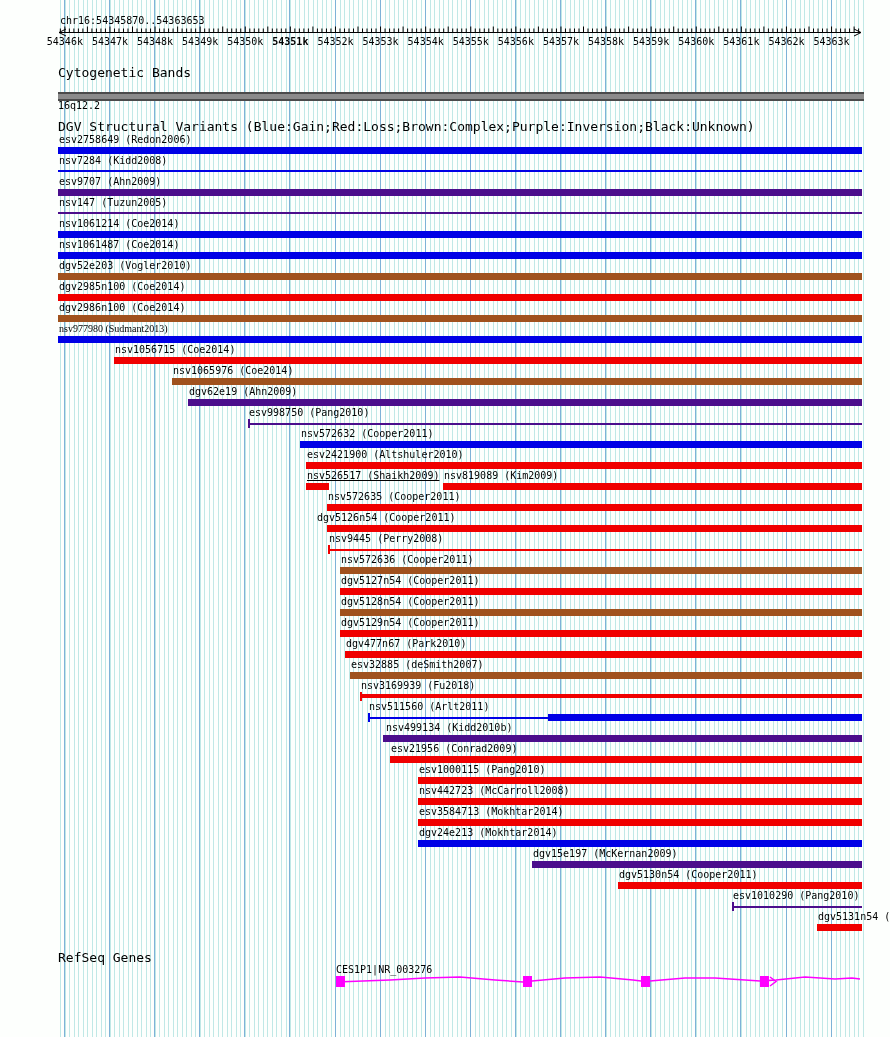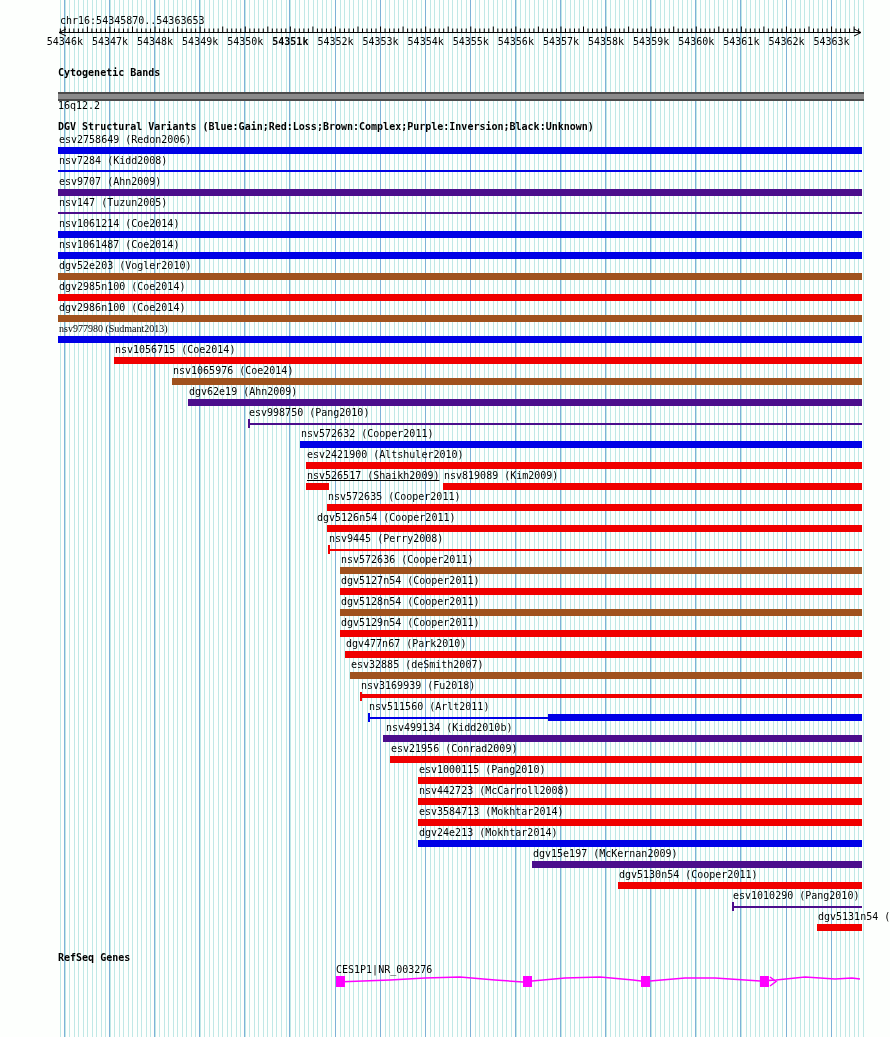--- a/index.html
+++ b/index.html
@@ -9,21 +9,21 @@
   }
   #stripes{
     position:absolute;left:58px;top:0;width:806px;height:1037px;
     background-image:
       repeating-linear-gradient(90deg,#7eb2d7 0,#7eb2d7 1px,transparent 1px,transparent 45.1px),
       repeating-linear-gradient(90deg,#c0e8e6 0,#c0e8e6 1px,transparent 1px,transparent 4.51px);
     background-position:6px 0,2px 0;
   }
   .abs{position:absolute;white-space:pre;}
   .lbl{font-size:10px;line-height:11px;}
-  .hdr{font-size:10px;line-height:13px;font-weight:bold;}
+  .hdr{font-size:13px;line-height:13px;font-weight:normal;}
   #ruler-svg{position:absolute;left:0;top:0;overflow:visible;}
   .rlab{position:absolute;top:36px;width:44px;text-align:center;font-size:10px;line-height:11px;}
   #cytoband-bar{
     position:absolute;left:58px;top:92px;width:806px;height:9px;
     background:#8b8b8b;border-top:2px solid #4b4b4b;border-bottom:2px solid #4b4b4b;
     box-sizing:border-box;
   }
   .seg-bar{position:absolute;}
   .seg-tick{position:absolute;width:2px;}
   #gene-svg{position:absolute;left:0;top:0;overflow:visible;}

